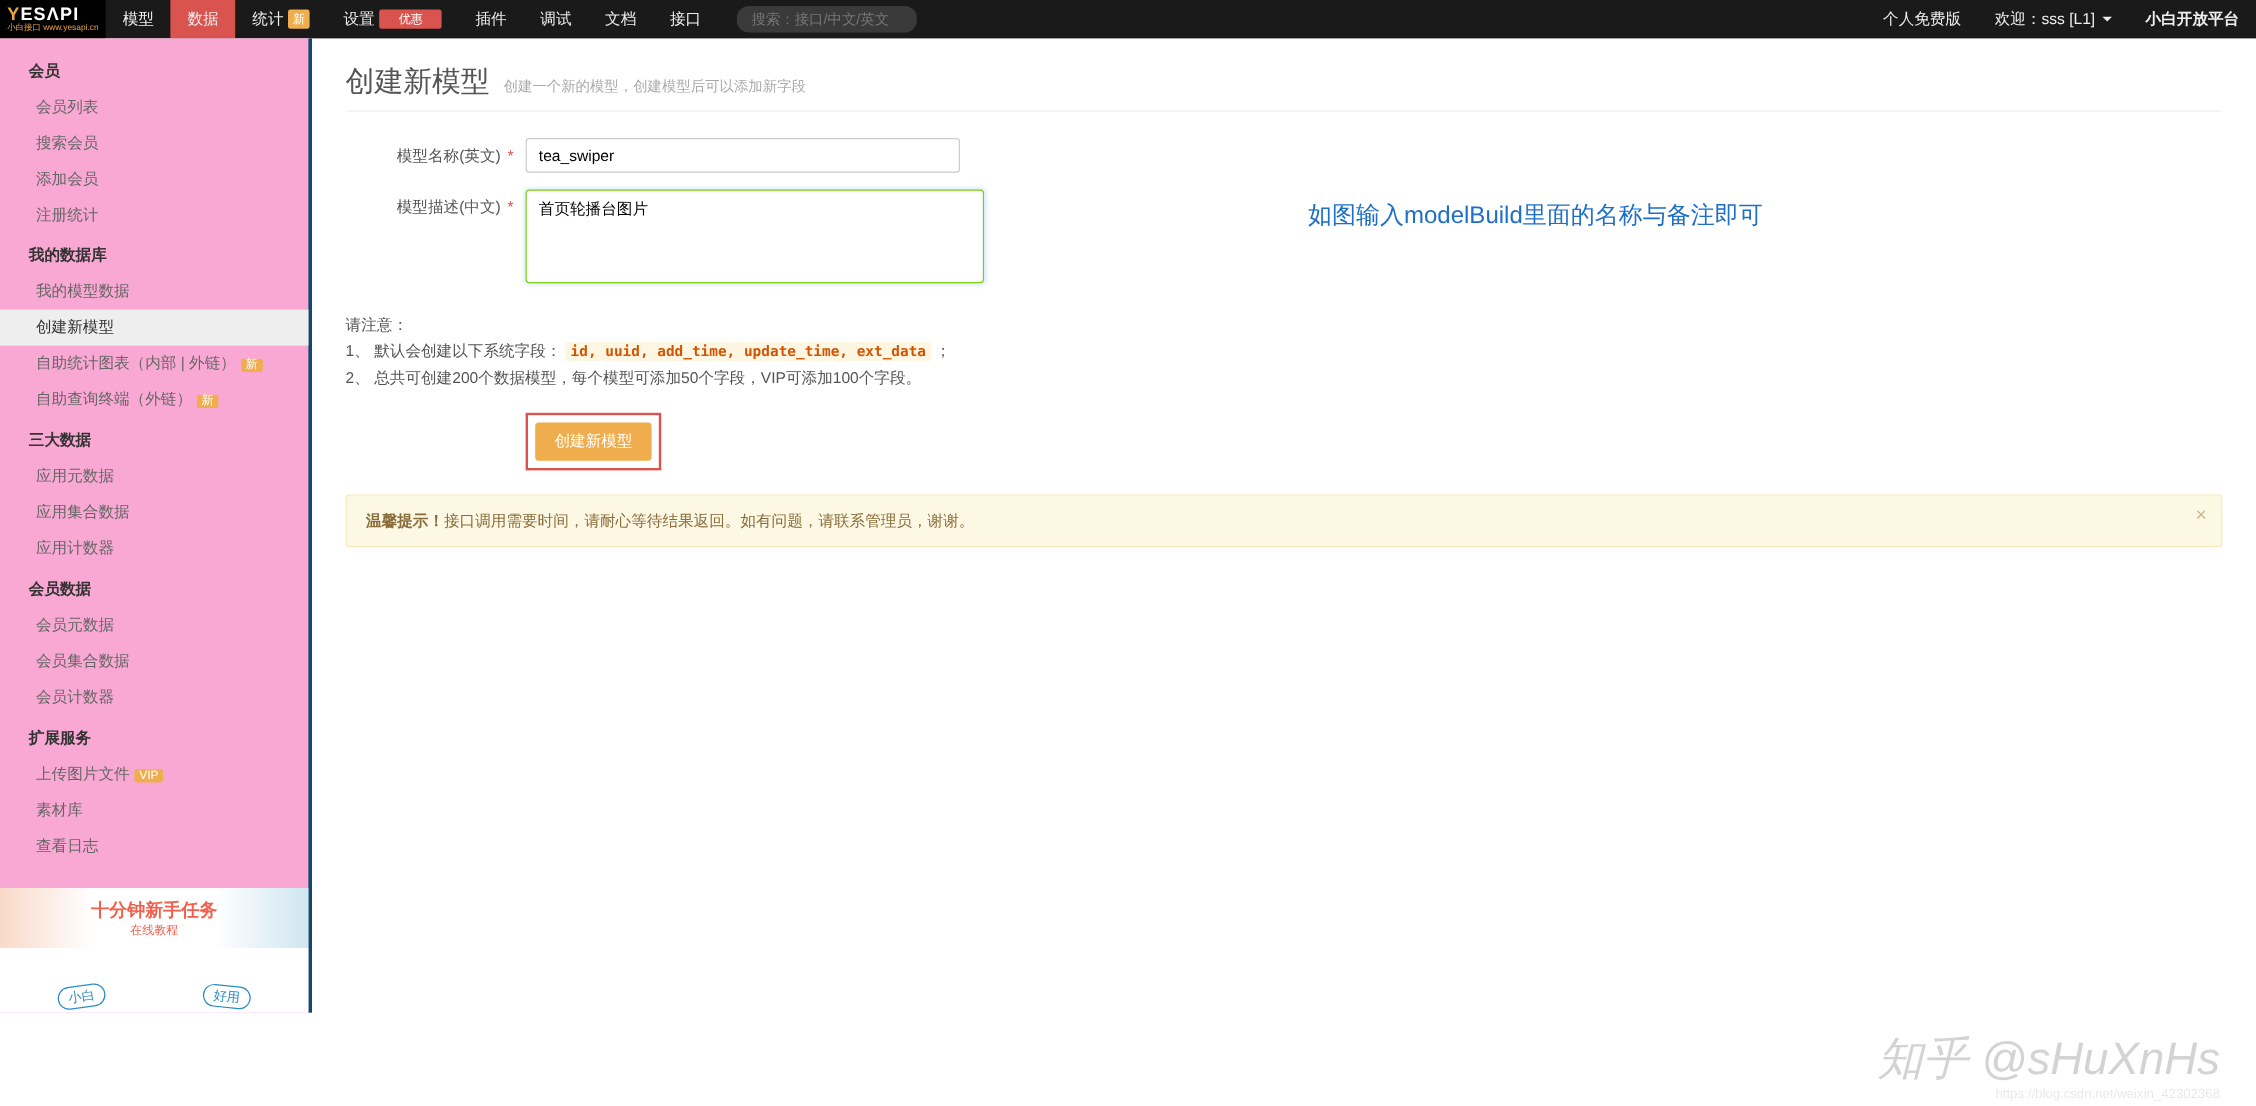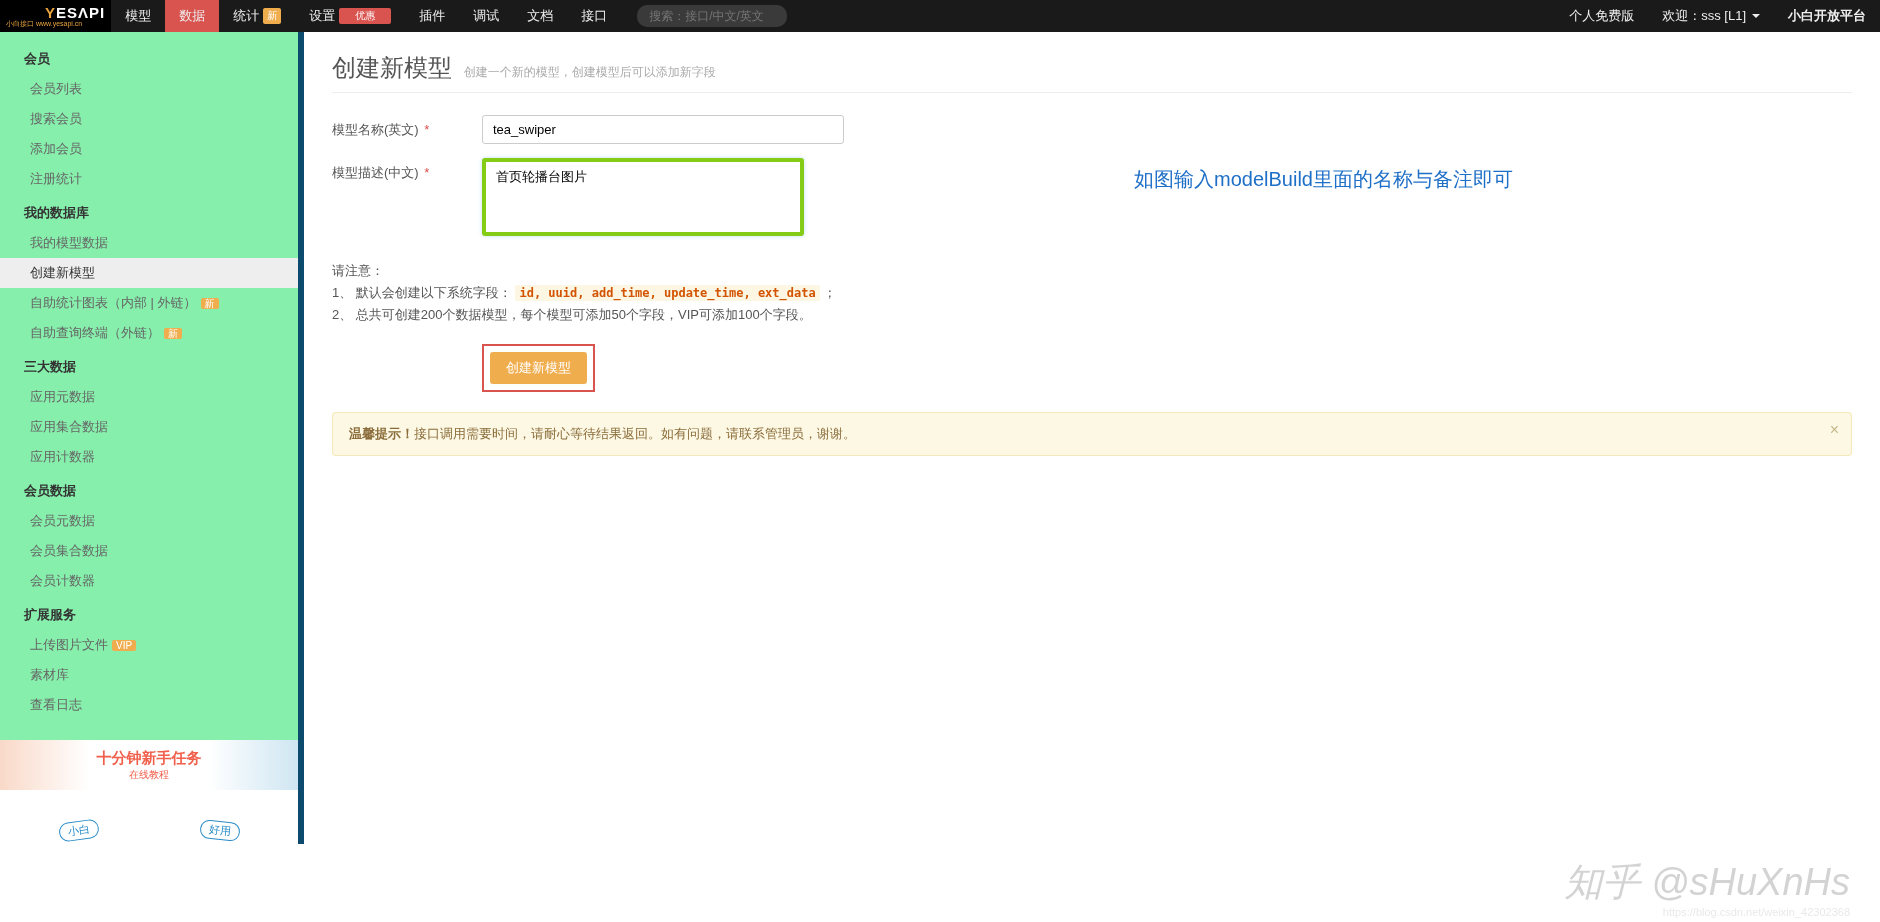--- a/index.html
+++ b/index.html
@@ -1,63 +1,63 @@
 <!DOCTYPE html>
 <html><head>
   <meta charset="utf-8">
   <style>
     * { margin: 0; padding: 0; box-sizing: border-box; }
     body { font-family: "Microsoft YaHei", Arial, sans-serif; font-size: 13px; color: #333; background: #fff; }
     
     
     .topnav { background: #1a1a1a; height: 32px; display: flex; align-items: center; color: #fff; }
     .logo { background: #000; padding: 0 6px; height: 32px; display: flex; flex-direction: column; justify-content: center; }
-    .logo-main { font-size: 15px; font-weight: bold; letter-spacing: 1px; line-height: 1; margin-left: 39px; }
+    .logo-main { font-size: 15px; font-weight: bold; letter-spacing: 1px; line-height: 1; }
     .logo-main .y { color: #e8a33d; }
     .logo-main .rest { color: #fff; }
     .logo-sub { font-size: 7px; color: #e8a33d; line-height: 1; }
     .nav-items { display: flex; height: 32px; }
     .nav-item { padding: 0 14px; display: flex; align-items: center; color: #eee; cursor: pointer; font-size: 13px; justify-content: center; }
     .nav-item.active { background: #d9534f; }
     .badge-new { background: #f0ad4e; color: #fff; border-radius: 2px; font-size: 10px; padding: 1px 4px; margin-left: 4px; }
     .badge-deal { background: #d9534f; color: #fff; border-radius: 2px; font-size: 10px; padding: 1px 16px; margin-left: 4px; }
     .search-box { margin-left: 16px; }
     .search-box input { background: #3a3a3a; border: none; border-radius: 10px; padding: 4px 12px; width: 150px; color: #ccc; font-size: 12px; outline: none; }
     .nav-right { margin-left: auto; display: flex; align-items: center; height: 32px; }
     .nav-right-item { padding: 0 14px; color: #eee; cursor: pointer; font-size: 13px; display: flex; align-items: center; height: 32px; }
     .caret-down { display: inline-block; width: 0; height: 0; border-left: 4px solid transparent; border-right: 4px solid transparent; border-top: 4px solid #eee; margin-left: 6px; }
     
     
     .wrap { display: flex; }
     
     
-    .sidebar { width: 304px; background: #86efac; border-right: 6px solid #0c4a6e; padding-top: 8px; }
+    .sidebar { width: 260px; background: #f9a8d4; border-right: 3px solid #0c4a6e; padding-top: 8px; }
     .side-group-title { font-weight: bold; padding: 10px 24px 6px; font-size: 13px; color: #333; }
     .side-item { padding: 6px 30px; color: #666; cursor: pointer; font-size: 13px; }
     .side-item.active { background: #eee; color: #333; }
     .badge-side-new { background: #f0ad4e; color: #fff; border-radius: 2px; font-size: 10px; padding: 0 4px; margin-left: 4px; }
     .badge-vip { background: #f0ad4e; color: #fff; border-radius: 2px; font-size: 10px; padding: 0 4px; margin-left: 4px; }
     .side-banner { margin-top: 20px; height: 50px; background: linear-gradient(90deg,#f9d9c8 0,#fff 30%,#fff 70%,#cfe6f2 100%); display: flex; flex-direction: column; align-items: center; justify-content: center; }
     .side-banner-title { color: #f0604c; font-weight: bold; font-size: 15px; }
     .side-banner-sub { color: #f0604c; font-size: 10px; }
     .side-banner2 { height: 54px; background: #fff; display: flex; align-items: flex-end; justify-content: space-around; padding: 0 8px 4px; }
     .chip { border: 1px solid #2a8cc7; color: #2a8cc7; border-radius: 10px; padding: 1px 8px; font-size: 11px; transform: rotate(-8deg); }
     .chip2 { border: 1px solid #2a8cc7; color: #2a8cc7; border-radius: 10px; padding: 1px 8px; font-size: 11px; transform: rotate(6deg); }
     
     
     .main { flex: 1; padding: 20px 28px; position: relative; }
     .page-head { border-bottom: 1px solid #eee; padding-bottom: 8px; margin-bottom: 22px; }
     .page-title { font-size: 24px; font-weight: normal; color: #555; display: inline-block; }
     .page-sub { color: #aaa; font-size: 12px; margin-left: 8px; }
     
     .form-row { display: flex; align-items: flex-start; margin-bottom: 14px; }
-    .form-label { width: 150px; text-align: left; padding-right: 10px; padding-top: 6px; color: #555; font-size: 13px; }
+    .form-label { width: 150px; text-align: right; padding-right: 10px; padding-top: 6px; color: #555; font-size: 13px; }
     .req { color: #d9534f; margin-left: 2px; }
     .form-input { width: 362px; padding: 6px 10px; border: 1px solid #ccc; border-radius: 3px; font-size: 13px; }
-    .form-textarea { width: 322px; height: 78px; padding: 6px 10px; border: 4px solid #84cc16; border-radius: 3px; font-size: 13px; resize: none; outline: none; box-shadow: 0 0 4px rgba(102,175,233,.4); }
+    .form-textarea { width: 382px; height: 78px; padding: 6px 10px; border: 1px solid #84cc16; border-radius: 3px; font-size: 13px; resize: none; outline: none; box-shadow: 0 0 4px rgba(102,175,233,.4); }
     
     .annotation { position: absolute; left: 830px; top: 134px; color: #1e6fc7; font-size: 20px; }
     
     .note-block { margin: 24px 0 18px; font-size: 13px; color: #555; line-height: 1.7; }
     .code-span { background: #fdf6e3; color: #d35400; padding: 1px 4px; border-radius: 2px; font-family: Consolas, monospace; font-size: 12px; font-weight: bold; }
     
     .submit-row { margin-left: 150px; margin-bottom: 20px; }
     .submit-wrap { display: inline-block; border: 2px solid #d9534f; padding: 6px; }
     .btn-submit { background: #f0ad4e; color: #fff; border: none; padding: 7px 16px; border-radius: 3px; font-size: 13px; cursor: pointer; }
     

